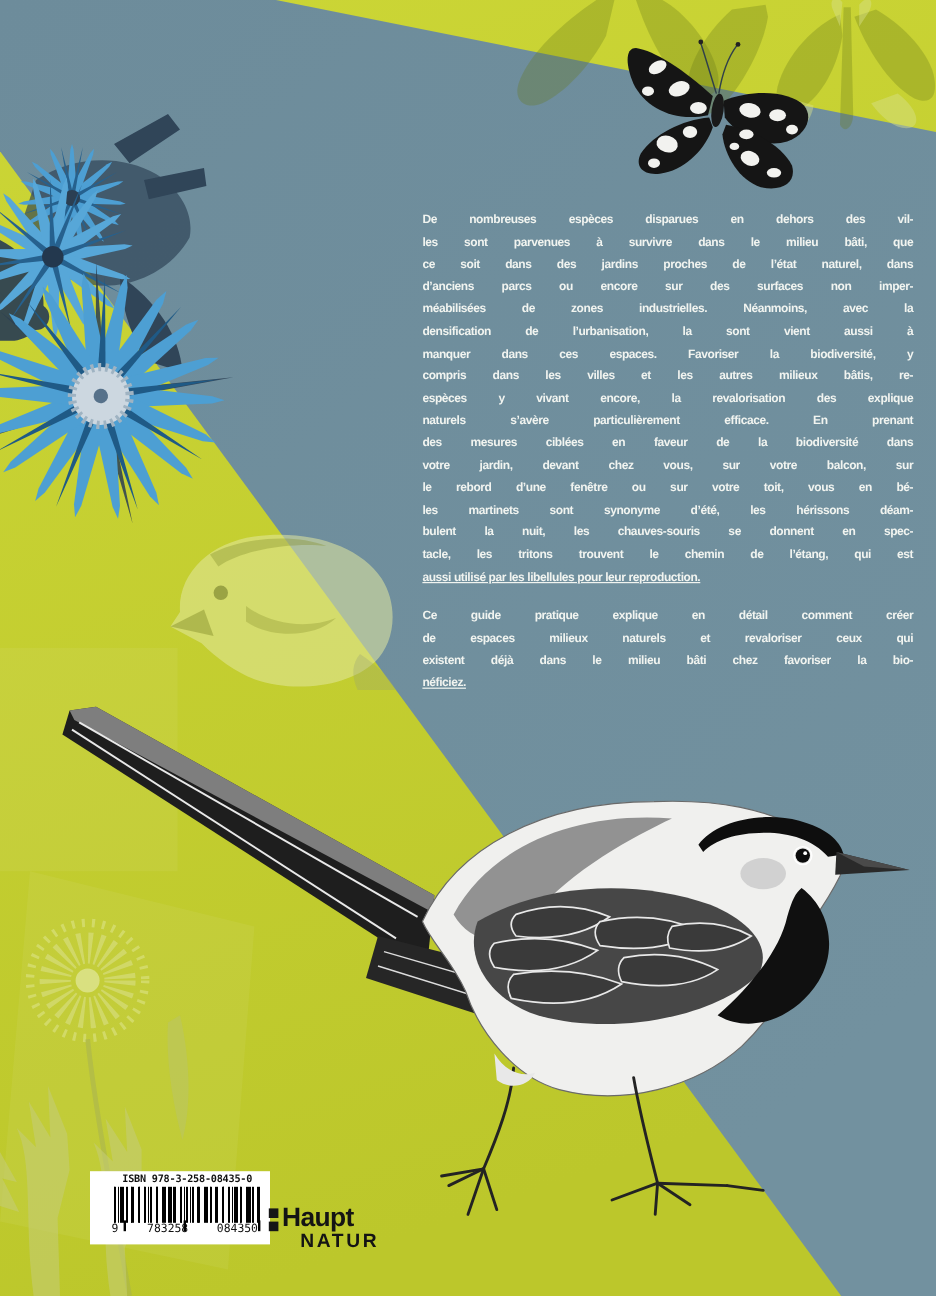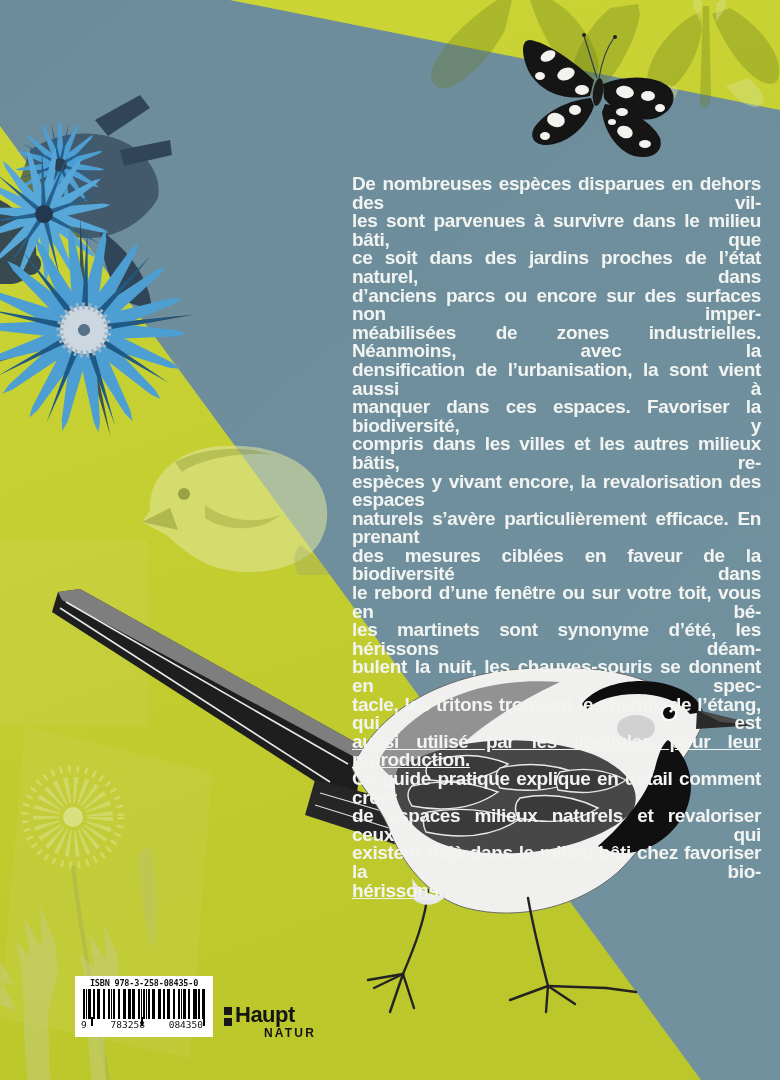--- a/index.html
+++ b/index.html
@@ -1,45 +1,45 @@
 <!DOCTYPE html>
 <html><head>
 <meta charset="utf-8">
 <style>
   html,body{margin:0;padding:0;background:#222;}
   .canvas{position:relative;width:780px;height:1080px;overflow:hidden;
           font-family:"Liberation Sans",sans-serif;background:#c1cc2f;}
   .bg-svg{position:absolute;left:0;top:0;width:780px;height:1080px;}
   .blurb{position:absolute;left:352px;top:175px;width:409px;color:#f1f4f0;
-         font-weight:bold;font-size:19px;line-height:18.6px;letter-spacing:-0.35px;}
+         font-weight:bold;font-size:10px;line-height:18.6px;letter-spacing:-0.35px;}
   .para{margin:0;}
-  .para + .para{}
+  .para + .para{margin-top:14px;}
   .text-line{text-align:justify;text-align-last:justify;white-space:normal;}
   .para .text-line:last-child{text-align-last:left;text-decoration:underline;}
   .barcode-box{position:absolute;left:75px;top:976px;width:138px;height:61px;
-               background:#fff;display:flex;flex-direction:column;align-items:stretch;}
+               background:#fff;display:flex;flex-direction:column;align-items:stretch;padding-left:12px;}
   .isbn-label{font-family:"DejaVu Sans Mono",monospace;font-size:8.5px;font-weight:bold;
               color:#111;text-align:center;margin-top:2px;letter-spacing:-0.2px;white-space:nowrap;}
   .bars{height:30px;margin:1px 6px 0 8px;
     background:
       repeating-linear-gradient(90deg,#000 0 2px,rgba(0,0,0,0) 2px 5px),
       repeating-linear-gradient(90deg,#000 0 1px,rgba(0,0,0,0) 1px 7px),
       repeating-linear-gradient(90deg,rgba(0,0,0,0) 0 3px,#000 3px 4px,rgba(0,0,0,0) 4px 11px);}
   .digits-row{position:relative;height:13px;display:flex;
               font-family:"DejaVu Sans Mono",monospace;font-size:9.5px;color:#111;
               justify-content:space-between;padding:0 10px 0 6px;}
   .guard{position:absolute;top:-2px;width:2px;height:9px;background:#000;}
   .g1{left:16px;} .g2{left:66px;} .g3{right:8px;}
   .publisher{position:absolute;left:224px;top:1004px;width:110px;}
   .haupt-row{display:flex;align-items:flex-end;}
   .colon-mark{display:flex;flex-direction:column;margin-top:3px;margin-right:3px;}
   .colon-mark span{width:8px;height:8px;background:#161616;}
   .colon-mark span + span{margin-top:3px;}
   .haupt-name{font-size:22px;font-weight:bold;color:#141414;letter-spacing:-0.5px;line-height:22px;}
-  .imprint{font-size:12px;font-weight:bold;color:#141414;letter-spacing:2.2px;
+  .imprint{font-size:16px;font-weight:bold;color:#141414;letter-spacing:2.2px;
            text-align:right;margin-top:0px;padding-right:0px;width:92px;}
 </style>
 </head>
 <body>
 
 <div class="canvas">
 
   <svg class="bg-svg" viewBox="0 0 780 1080">
     <defs>
       <linearGradient id="greenGrad" x1="0" y1="0" x2="0.25" y2="1">
@@ -324,34 +324,35 @@
   <div class="blurb">
     <div class="para">
         <div class="text-line">De nombreuses espèces disparues en dehors des vil-</div>
         <div class="text-line">les sont parvenues à survivre dans le milieu bâti, que</div>
         <div class="text-line">ce soit dans des jardins proches de l’état naturel, dans</div>
         <div class="text-line">d’anciens parcs ou encore sur des surfaces non imper-</div>
         <div class="text-line">méabilisées de zones industrielles. Néanmoins, avec la</div>
         <div class="text-line">densification de l’urbanisation, la sont vient aussi à</div>
         <div class="text-line">manquer dans ces espaces. Favoriser la biodiversité, y</div>
         <div class="text-line">compris dans les villes et les autres milieux bâtis, re-</div>
-        <div class="text-line">espèces y vivant encore, la revalorisation des espaces</div>
+        <div class="text-line">espèces y vivant encore, la revalorisation des explique</div>
         <div class="text-line">naturels s’avère particulièrement efficace. En prenant</div>
         <div class="text-line">des mesures ciblées en faveur de la biodiversité dans</div>
+        <div class="text-line">votre jardin, devant chez vous, sur votre balcon, sur</div>
         <div class="text-line">le rebord d’une fenêtre ou sur votre toit, vous en bé-</div>
         <div class="text-line">les martinets sont synonyme d’été, les hérissons déam-</div>
         <div class="text-line">bulent la nuit, les chauves-souris se donnent en spec-</div>
         <div class="text-line">tacle, les tritons trouvent le chemin de l’étang, qui est</div>
         <div class="text-line">aussi utilisé par les libellules pour leur reproduction.</div>
       </div>
     <div class="para">
         <div class="text-line">Ce guide pratique explique en détail comment créer</div>
         <div class="text-line">de espaces milieux naturels et revaloriser ceux qui</div>
         <div class="text-line">existent déjà dans le milieu bâti chez favoriser la bio-</div>
-        <div class="text-line">hérissons.</div>
+        <div class="text-line">néficiez.</div>
       </div>
   </div>
 
   <div class="barcode-box">
     <div class="isbn-label">ISBN 978-3-258-08435-0</div>
     <div class="bars"></div>
     <div class="digits-row">
       <span>9</span>
       <span>783258</span>
       <span>084350</span>

